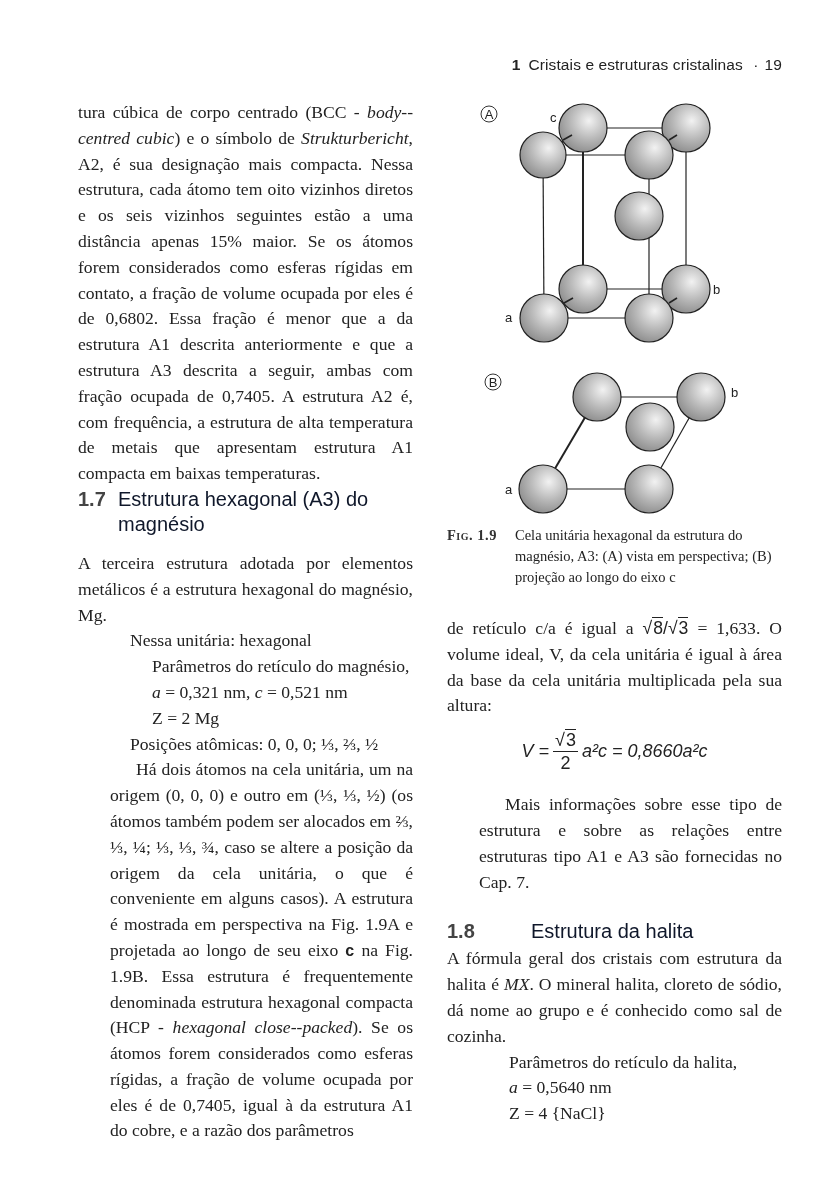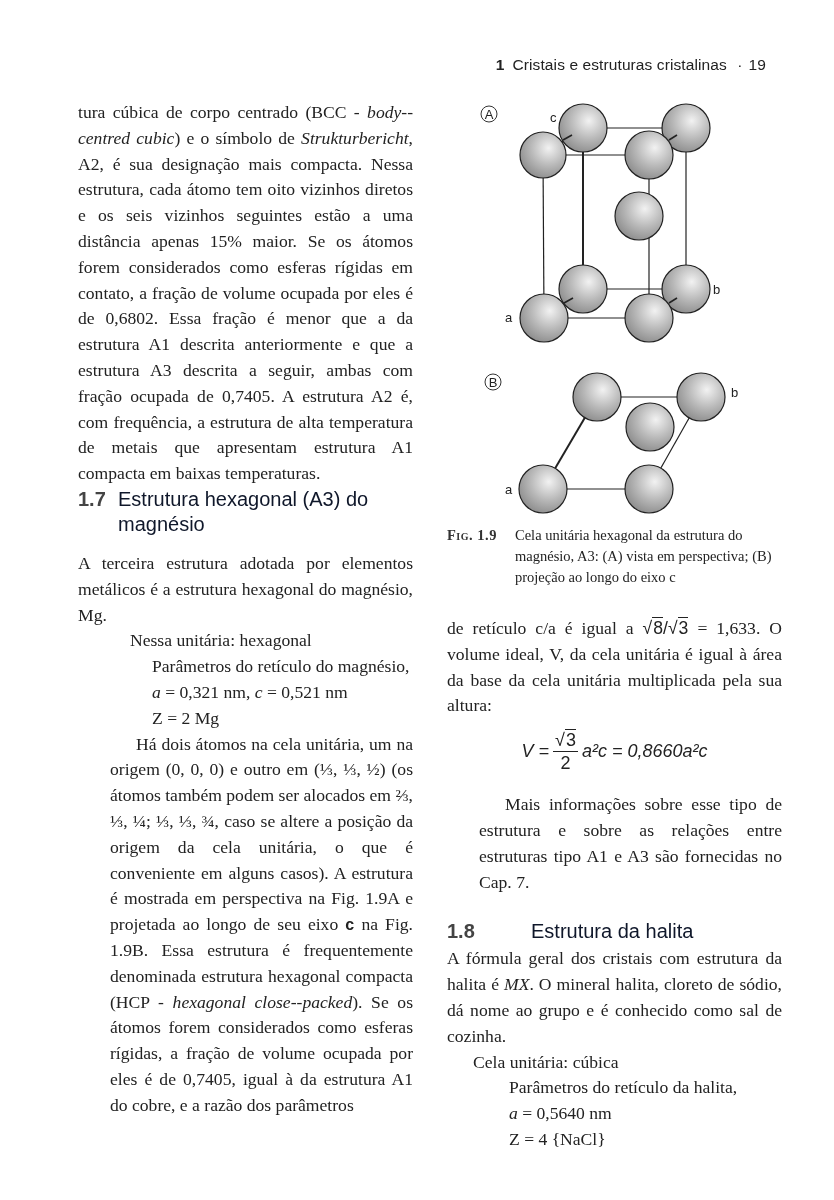--- a/index.html
+++ b/index.html
@@ -1,17 +1,17 @@
 <!DOCTYPE html>
 <html><head>
 <meta charset="utf-8">
 <style>
   * { margin:0; padding:0; box-sizing:border-box; }
   body { width:834px; height:1200px; background:#fff; position:relative; font-family:"DejaVu Serif","Liberation Serif",serif; color:#222; overflow:hidden; }
-  .running-head { position:absolute; top:56px; right:68px; font-family:"Liberation Sans",sans-serif; font-size:15.5px; color:#222; letter-spacing:0.1px; }
+  .running-head { position:absolute; top:56px; right:52px; font-family:"Liberation Sans",sans-serif; font-size:15.5px; color:#222; letter-spacing:0.1px; }
   .running-head b { font-weight:bold; margin-right:8px; }
   .col { position:absolute; font-family:"Liberation Serif",serif; font-size:17.6px; line-height:25.8px; }
   .col-left { left:78px; top:100px; width:335px; }
   .col-right { left:447px; top:616px; width:335px; }
   p { text-align:justify; text-align-last:auto; }
   .indent { text-indent:26px;margin-left:32px; }
   .heading { font-family:"Liberation Sans",sans-serif; font-size:20px; line-height:25px; display:flex; margin-top:0; }
   .heading .num { width:40px; font-weight:bold; color:#444; flex:none; }
   .heading .title { flex:1; color:#0f172a; }
   .l1 { padding-left:52px; }
@@ -44,20 +44,21 @@
   <div class="heading" style="">
     <span class="num">1.7</span>
     <span class="title">Estrutura hexagonal (A3) do magnésio</span>
   </div>
 
   <p style="margin-top:14px;">A terceira estrutura adotada por elementos metálicos é a estrutura hexagonal do magnésio, Mg.</p>
   <div class="l1">Nessa unitária: hexagonal</div>
   <div class="l2">Parâmetros do retículo do magnésio,</div>
   <div class="l2"><em>a</em><span> = 0,321 nm, </span><em>c</em><span> = 0,521 nm</span></div>
   <div class="l2">Z = 2 Mg</div>
+  <div class="l1">Posições atômicas: 0, 0, 0; ⅓, ⅔, ½</div>
   <p class="indent"><span>Há dois átomos na cela unitária, um na origem (0, 0, 0) e outro em (⅓, ⅓, ½) (os átomos também podem ser alocados em ⅔, ⅓, ¼; ⅓, ⅓, ¾, caso se altere a posição da origem da cela unitária, o que é conveniente em alguns casos). A estrutura é mostrada em perspectiva na Fig. 1.9A e projetada ao longo de seu eixo </span><span class="bold-c">c</span><span> na Fig. 1.9B. Essa estrutura é frequentemente denominada estrutura hexagonal compacta (HCP - </span><em>hexagonal close--packed</em><span>). Se os átomos forem considerados como esferas rígidas, a fração de volume ocupada por eles é de 0,7405, igual à da estrutura A1 do cobre, e a razão dos parâmetros</span></p>
 </div>
 
 <div class="figure">
   <svg width="320" height="430" viewBox="470 95 320 430">
     <defs>
       <radialGradient id="sph" cx="62%" cy="35%" r="70%">
         <stop offset="0%" stop-color="#f2f2f2"></stop>
         <stop offset="55%" stop-color="#b8b8b8"></stop>
         <stop offset="100%" stop-color="#8c8c8c"></stop>
@@ -144,17 +145,16 @@
   </div>
 
   <p class="indent">Mais informações sobre esse tipo de estrutura e sobre as relações entre estruturas tipo A1 e A3 são fornecidas no Cap. 7.</p>
 
   <div class="heading" style="margin-top:24px;gap:44px;">
     <span class="num">1.8</span>
     <span class="title">Estrutura da halita</span>
   </div>
 
   <p style="margin-top:2px;"><span>A fórmula geral dos cristais com estrutura da halita é </span><em>MX</em><span>. O mineral halita, cloreto de sódio, dá nome ao grupo e é conhecido como sal de cozinha.</span></p>
-  <div class="lr1">Cela unitária: cúbica</div>
   <div class="lr2" style="text-align:justify;">Parâmetros do retículo da halita,</div>
   <div class="lr2"><em>a</em><span> = 0,5640 nm</span></div>
   <div class="lr2">Z = 4 {NaCl}</div>
 </div>
 
 </body></html>

